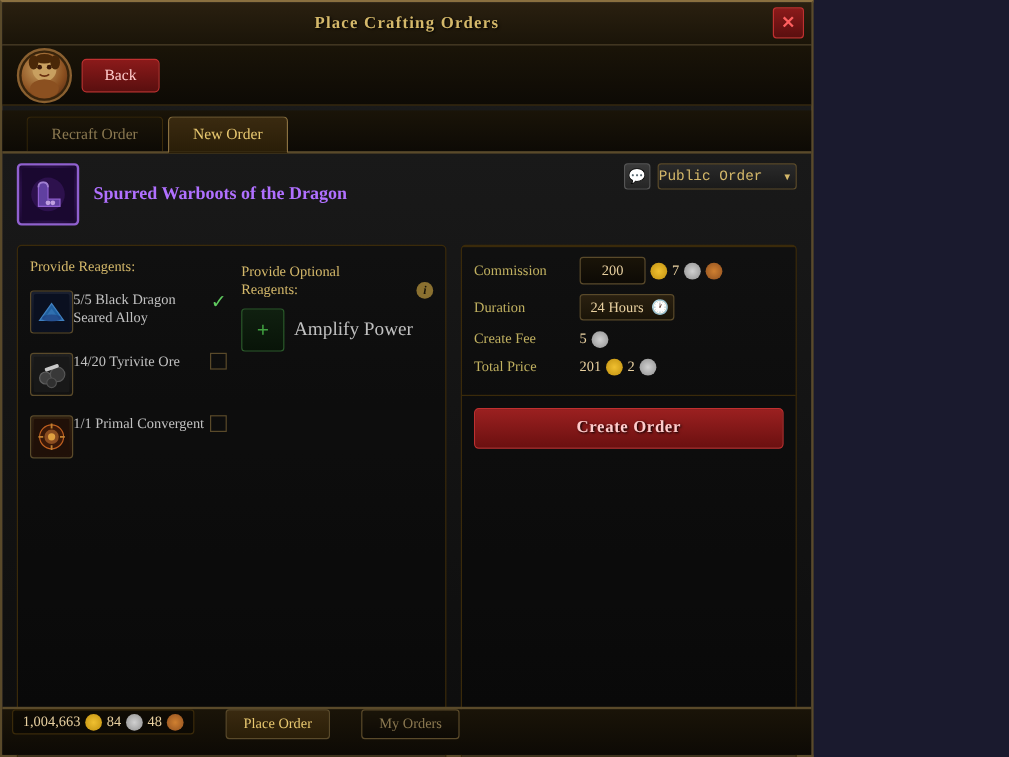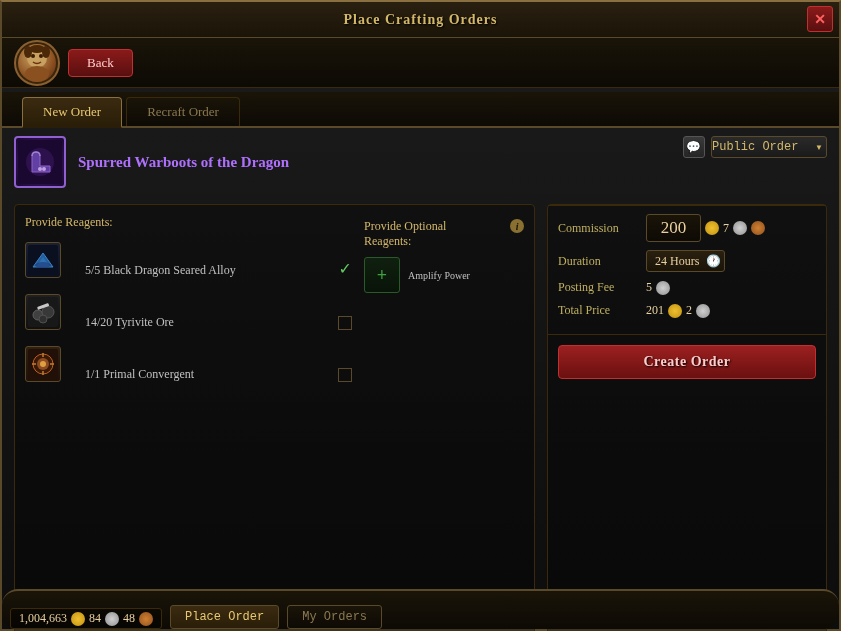--- a/index.html
+++ b/index.html
@@ -7,21 +7,21 @@
       width: 841px;
       height: 631px;
       background: #1a1a2e;
       font-family: 'Georgia', serif;
       overflow: hidden;
       position: relative;
     }
 
     
     .window {
-      width: 841px;
+      width: 678px;
       height: 631px;
       background: linear-gradient(180deg, #1c1c1c 0%, #0d0d0d 100%);
       border: 2px solid #5a4a2a;
       border-top: 2px solid #8a7040;
       position: relative;
     }
 
     
     .title-bar {
       background: linear-gradient(180deg, #2a2010 0%, #1a1408 100%);
@@ -262,22 +262,22 @@
 
     
     .section-header {
       color: #d4b86a;
       font-size: 12px;
       margin-bottom: 8px;
     }
 
     .reagent-row {
       display: flex;
-      align-items: flex-end;
-      gap: 24px;
+      align-items: flex-start;
+      gap: 0;
       margin-bottom: 8px;
       padding: 4px 0;
     }
 
     .reagent-icon {
       width: 36px;
       height: 36px;
       border: 1px solid #5a4a2a;
       border-radius: 3px;
       background: linear-gradient(180deg, #2a2010, #1a1408);
@@ -318,21 +318,21 @@
     
     .optional-col {
       margin-top: 4px;
     }
 
     .optional-header {
       color: #d4b86a;
       font-size: 12px;
       margin-bottom: 8px;
       display: flex;
-      align-items: flex-start;
+      align-items: flex-end;
       gap: 16px;
     }
 
     .info-icon {
       width: 14px;
       height: 14px;
       border-radius: 50%;
       background: #8a7030;
       color: #1a1408;
       font-size: 10px;
@@ -361,21 +361,21 @@
     }
 
     .plus-icon {
       color: #40a040;
       font-size: 18px;
       font-weight: bold;
     }
 
     .optional-name {
       color: #c0c0c0;
-      font-size: 10px;
+      font-size: 16px;
     }
 
     
     .left-panel-columns {
       display: flex;
       gap: 12px;
     }
 
     .left-col {
       flex: 1;
@@ -436,21 +436,21 @@
       margin-left: 8px;
     }
 
     .commission-input {
       width: 55px;
       background: linear-gradient(180deg, #1a1408, #0d0a05);
       border: 1px solid #5a4a2a;
       border-radius: 3px;
       color: #e8d0a0;
       font-family: 'Georgia', serif;
-      font-size: 17px;
+      font-size: 12px;
       padding: 3px 5px;
       text-align: center;
     }
 
     .coin-gold {
       width: 14px;
       height: 14px;
       border-radius: 50%;
       background: radial-gradient(circle, #f0c030, #c09010);
       display: inline-block;
@@ -530,48 +530,48 @@
     
     .bottom-bar {
       position: absolute;
       bottom: 0;
       left: 0;
       right: 0;
       height: 40px;
       background: linear-gradient(180deg, #1a1408, #0d0a05);
       border-top: 2px solid #5a4a2a;
       display: flex;
-      align-items: flex-end;
+      align-items: flex-start;
       padding: 0 8px;
       gap: 8px;
-      border-radius: 16px;
     }
 
     .currency-display {
       display: flex;
       align-items: center;
       gap: 4px;
       background: rgba(0,0,0,0.4);
       border: 1px solid #3a2a0a;
       border-radius: 3px;
       padding: 2px 8px;
     }
 
     .currency-amount {
       color: #e8d0a0;
       font-size: 12px;
     }
 
     .bottom-tab {
       padding: 4px 14px;
-      font-family: Liberation Mono, monospace;
+      font-family: Liberation Serif, serif;
       font-size: 12px;
       border: 1px solid #5a4a2a;
       border-radius: 3px;
       cursor: pointer;
+      margin-left: 18px;
     }
 
     .bottom-tab.active {
       background: linear-gradient(180deg, #3a2a10, #2a1e08);
       color: #e8c870;
     }
 
     .bottom-tab.inactive {
       background: linear-gradient(180deg, #1a1408, #0d0a05);
       color: #8a7850;
@@ -641,22 +641,22 @@
           <ellipse cx="10" cy="8" rx="4" ry="6" fill="#4a2808"></ellipse>
           <ellipse cx="28" cy="8" rx="4" ry="6" fill="#4a2808"></ellipse>
           <ellipse cx="19" cy="5" rx="8" ry="4" fill="#4a2808"></ellipse>
         </svg>
       </div>
     </div>
     <button class="back-btn">Back</button>
   </div>
 
   <div class="tab-area">
+    <div class="tab inactive">Recraft Order</div>
     <div class="tab active">New Order</div>
-    <div class="tab inactive">Recraft Order</div>
   </div>
 
   <div class="item-header">
     <div class="item-icon">
 
       <svg width="44" height="44" viewBox="0 0 44 44">
         <rect width="44" height="44" rx="3" fill="#1a0830"></rect>
         <ellipse cx="22" cy="22" rx="14" ry="14" fill="#3a1860" opacity="0.6"></ellipse>
 
         <path d="M14 30 L14 16 Q14 12 18 12 Q22 12 22 16 L22 26 L32 26 L32 32 L14 32 Z" fill="#6040a0" stroke="#9060d0" stroke-width="1"></path>
@@ -772,21 +772,21 @@
                 <option>24 Hours</option>
                 <option>12 Hours</option>
                 <option>48 Hours</option>
               </select>
               <span class="duration-arrow">🕐</span>
             </div>
           </div>
         </div>
 
         <div class="stat-row">
-          <span class="stat-label">Posting Fee</span>
+          <span class="stat-label">Create Fee</span>
           <div class="stat-value">
             <span class="coin-value">5</span>
             <div class="coin-silver"></div>
           </div>
         </div>
 
         <div class="stat-row">
           <span class="stat-label">Total Price</span>
           <div class="stat-value">
             <span class="coin-value">201</span>

